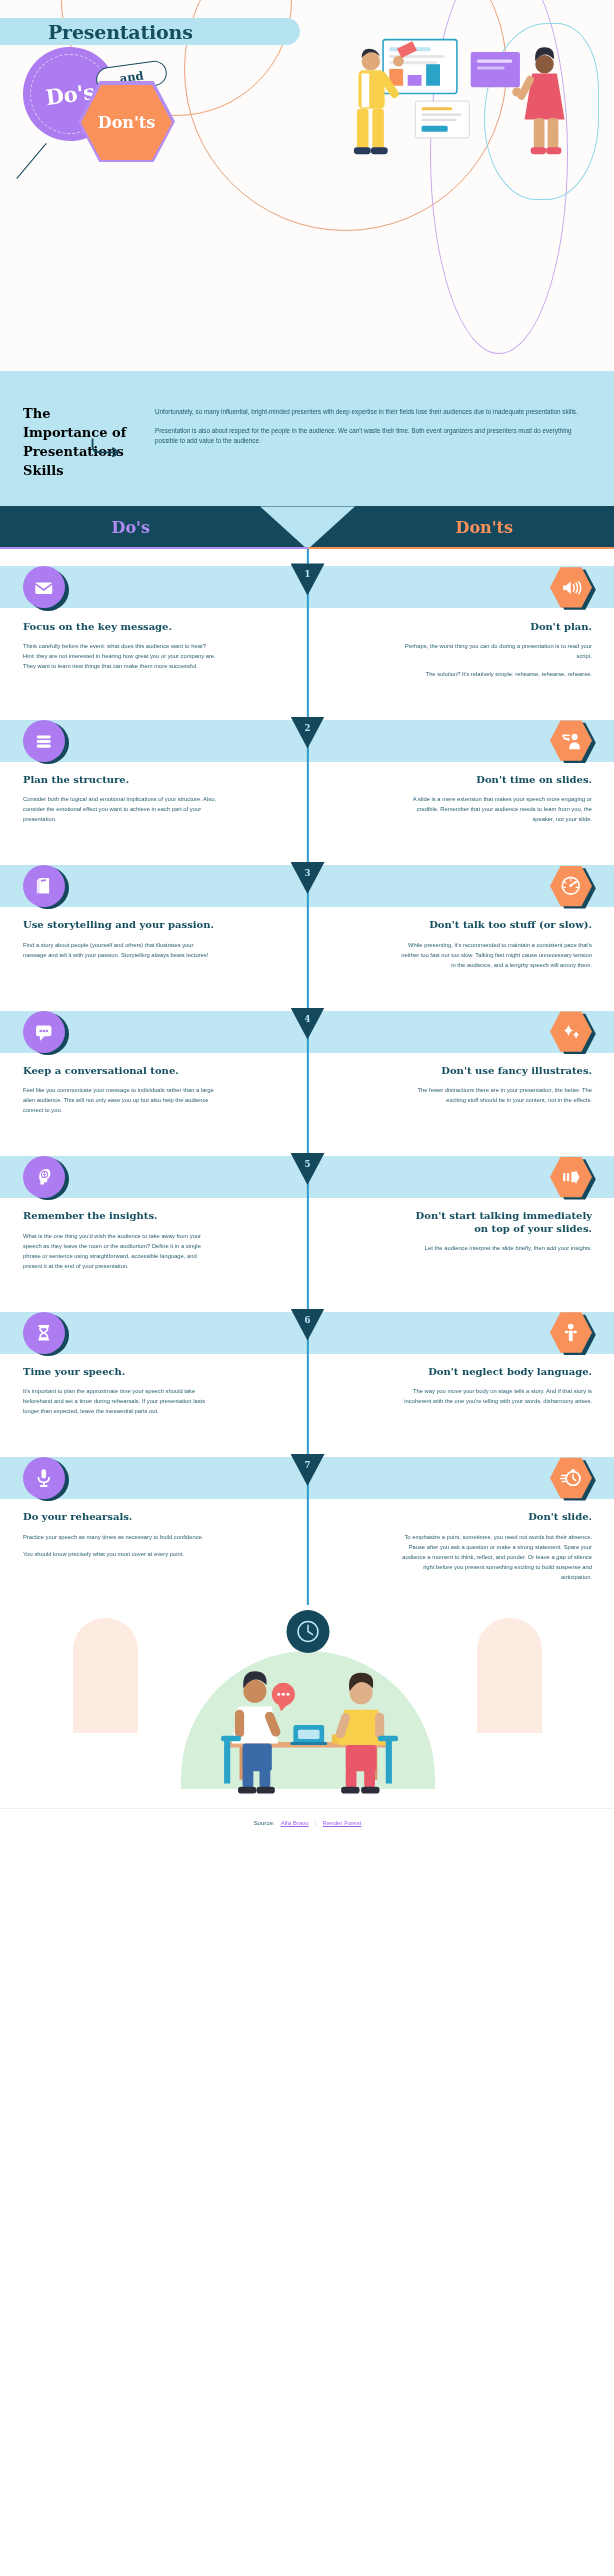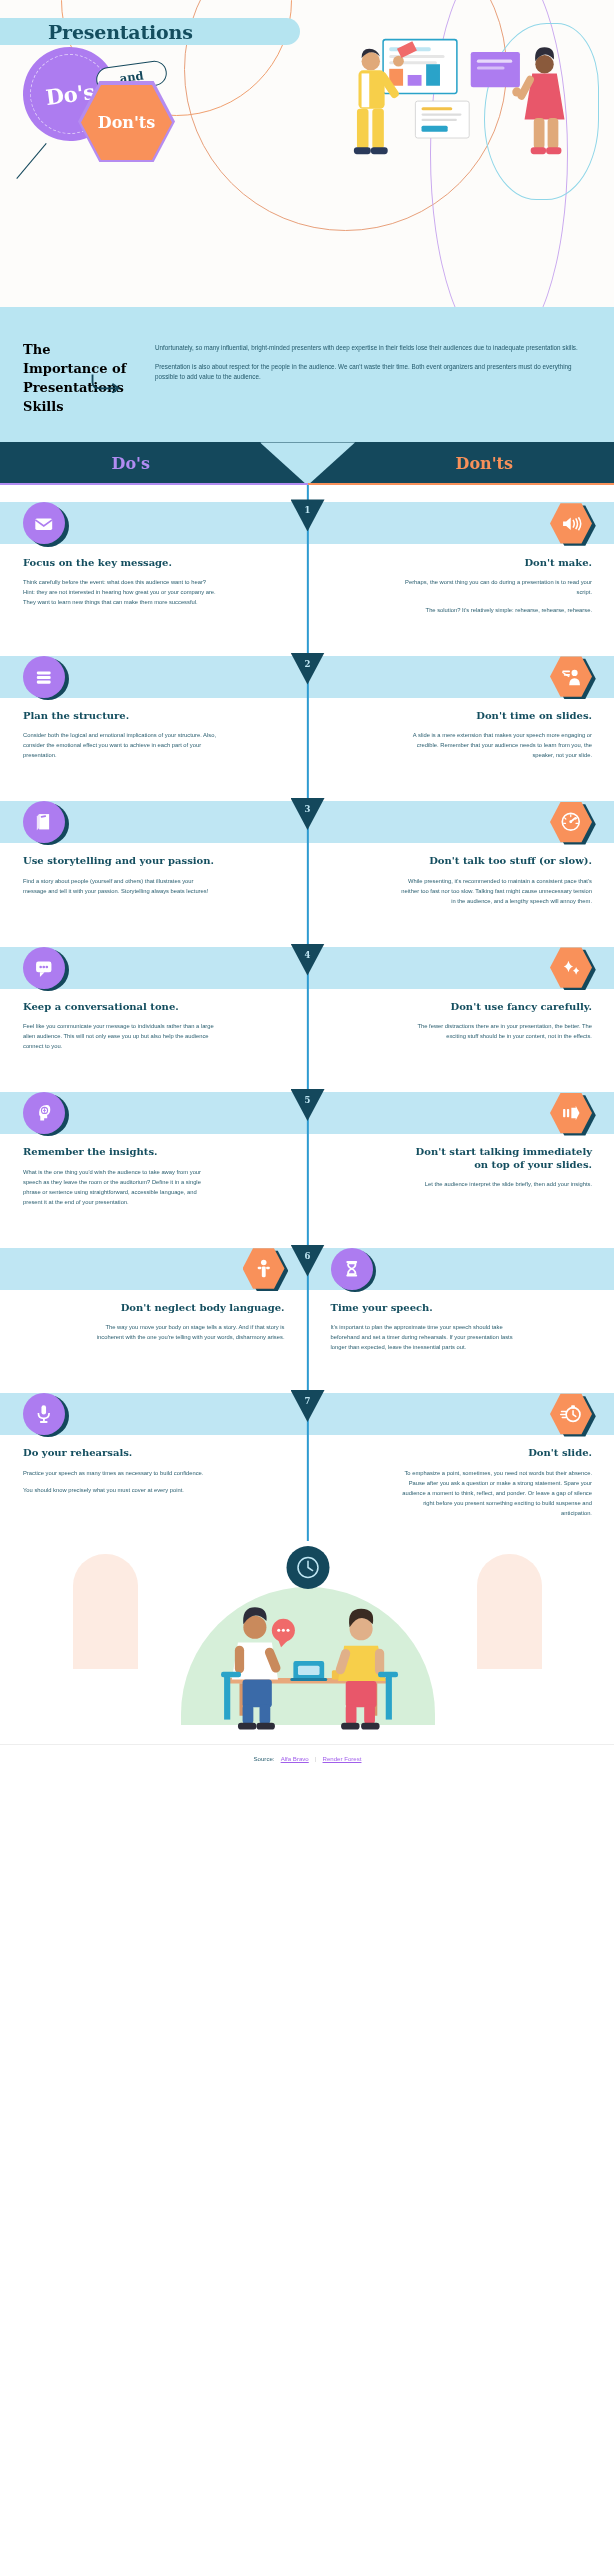--- a/index.html
+++ b/index.html
@@ -6,21 +6,21 @@
   body {
     width:615px; height:2576px;
     font-family:"Liberation Sans", sans-serif;
     background:#ffffff;
     overflow:hidden;
     position:relative;
   }
   .page { width:615px; height:2576px; position:relative; }
 
   
-  .hero { position:relative; height:307px; background:#fdfcfa; overflow:hidden; }
+  .hero { position:relative; height:371px; background:#fdfcfa; overflow:hidden; }
   .hero-swirl { position:absolute; border-radius:50%; border:1.5px solid #f0a070; }
   .s1 { width:231px; height:231px; left:61px; top:-115px; }
   .s2 { width:323px; height:323px; left:184px; top:-92px; border-color:#e8a07a; }
   .s3 { width:138px; height:400px; left:430px; top:-46px; border-radius:50%; border-color:#c9a8ef; }
   .blobA { position:absolute; width:115px; height:177px; left:484px; top:23px;
            border:1.5px solid #8fd6e8; border-radius:60% 40% 50% 50%; }
   .title-band {
     position:absolute; left:0; top:18.4px; width:300px; height:27px;
     background:#b5e4f0; border-radius:0 14px 14px 0;
     display:flex; align-items:center;
@@ -305,21 +305,21 @@
             <div class="ico-shadow hex"></div>
             <div class="ico-hex">
               <svg width="21.5" height="21.5" viewBox="0 0 28 28">
                 <path d="M4 11 h4 l6 -5 v16 l-6 -5 h-4z" fill="#fff"></path>
                 <path d="M17 9 q3 5 0 10" fill="none" stroke="#fff" stroke-width="2"></path>
                 <path d="M20.5 7 q4.5 7 0 14" fill="none" stroke="#fff" stroke-width="2"></path>
                 <path d="M24 5.5 q6 8.5 0 17" fill="none" stroke="#fff" stroke-width="2"></path>
               </svg>
             </div>
           </div>
-          <div class="item-title">Don't make.</div>
+          <div class="item-title">Don't plan.</div>
           <div class="item-body">
             <p>Perhaps, the worst thing you can do during a presentation is to read your script.</p>
             <p>The solution? It's relatively simple: rehearse, rehearse, rehearse.</p>
           </div>
         </div>
         <div class="marker">
           <span>1</span>
         </div>
       </div>
       <div class="row">
@@ -424,21 +424,21 @@
         <div class="col right">
           <div class="ico-wrap">
             <div class="ico-shadow hex"></div>
             <div class="ico-hex">
               <svg width="21.5" height="21.5" viewBox="0 0 28 28">
                 <path d="M11 5 q1.6 6 6 7.4 q-4.4 1.4 -6 7.4 q-1.6 -6 -6 -7.4 q4.4 -1.4 6 -7.4z" fill="#fff"></path>
                 <path d="M21 13 q1 4 4 5 q-3 1 -4 5 q-1 -4 -4 -5 q3 -1 4 -5z" fill="#fff"></path>
               </svg>
             </div>
           </div>
-          <div class="item-title">Don't use fancy carefully.</div>
+          <div class="item-title">Don't use fancy illustrates.</div>
           <div class="item-body">
             <p>The fewer distractions there are in your presentation, the better. The exciting stuff should be in your content, not in the effects.</p>
           </div>
         </div>
         <div class="marker">
           <span>4</span>
         </div>
       </div>
       <div class="row">
         <div class="band"></div>
@@ -473,52 +473,52 @@
           <div class="item-body">
             <p>Let the audience interpret the slide briefly, then add your insights.</p>
           </div>
         </div>
         <div class="marker">
           <span>5</span>
         </div>
       </div>
       <div class="row">
         <div class="band"></div>
+        <div class="col left">
+          <div class="ico-wrap">
+            <div class="ico-shadow circle"></div>
+            <div class="ico-circle">
+              <svg width="21.5" height="21.5" viewBox="0 0 28 28">
+                <rect x="7" y="4" width="14" height="2.6" rx="1" fill="#fff"></rect>
+                <rect x="7" y="21.4" width="14" height="2.6" rx="1" fill="#fff"></rect>
+                <path d="M9 7 h10 q0 5 -5 7 q-5 2 -5 7 h10" fill="none" stroke="#fff" stroke-width="2.2"></path>
+                <path d="M19 21 q0 -5 -5 -7 q-5 -2 -5 -7" fill="none" stroke="#fff" stroke-width="2.2"></path>
+              </svg>
+            </div>
+          </div>
+          <div class="item-title">Time your speech.</div>
+          <div class="item-body">
+            <p>It's important to plan the approximate time your speech should take beforehand and set a timer during rehearsals. If your presentation lasts longer than expected, leave the inessential parts out.</p>
+          </div>
+        </div>
         <div class="col right">
           <div class="ico-wrap">
             <div class="ico-shadow hex"></div>
             <div class="ico-hex">
               <svg width="21.5" height="21.5" viewBox="0 0 28 28">
                 <circle cx="14" cy="6" r="3.6" fill="#fff"></circle>
                 <rect x="11.5" y="11" width="5" height="14" rx="1.5" fill="#fff"></rect>
                 <rect x="6" y="11.5" width="5" height="3" rx="1.5" fill="#fff"></rect>
                 <rect x="17" y="11.5" width="5" height="3" rx="1.5" fill="#fff"></rect>
               </svg>
             </div>
           </div>
           <div class="item-title">Don't neglect body language.</div>
           <div class="item-body">
             <p>The way you move your body on stage tells a story. And if that story is incoherent with the one you're telling with your words, disharmony arises.</p>
-          </div>
-        </div>
-        <div class="col left">
-          <div class="ico-wrap">
-            <div class="ico-shadow circle"></div>
-            <div class="ico-circle">
-              <svg width="21.5" height="21.5" viewBox="0 0 28 28">
-                <rect x="7" y="4" width="14" height="2.6" rx="1" fill="#fff"></rect>
-                <rect x="7" y="21.4" width="14" height="2.6" rx="1" fill="#fff"></rect>
-                <path d="M9 7 h10 q0 5 -5 7 q-5 2 -5 7 h10" fill="none" stroke="#fff" stroke-width="2.2"></path>
-                <path d="M19 21 q0 -5 -5 -7 q-5 -2 -5 -7" fill="none" stroke="#fff" stroke-width="2.2"></path>
-              </svg>
-            </div>
-          </div>
-          <div class="item-title">Time your speech.</div>
-          <div class="item-body">
-            <p>It's important to plan the approximate time your speech should take beforehand and set a timer during rehearsals. If your presentation lasts longer than expected, leave the inessential parts out.</p>
           </div>
         </div>
         <div class="marker">
           <span>6</span>
         </div>
       </div>
       <div class="row">
         <div class="band"></div>
         <div class="col left">
           <div class="ico-wrap">

